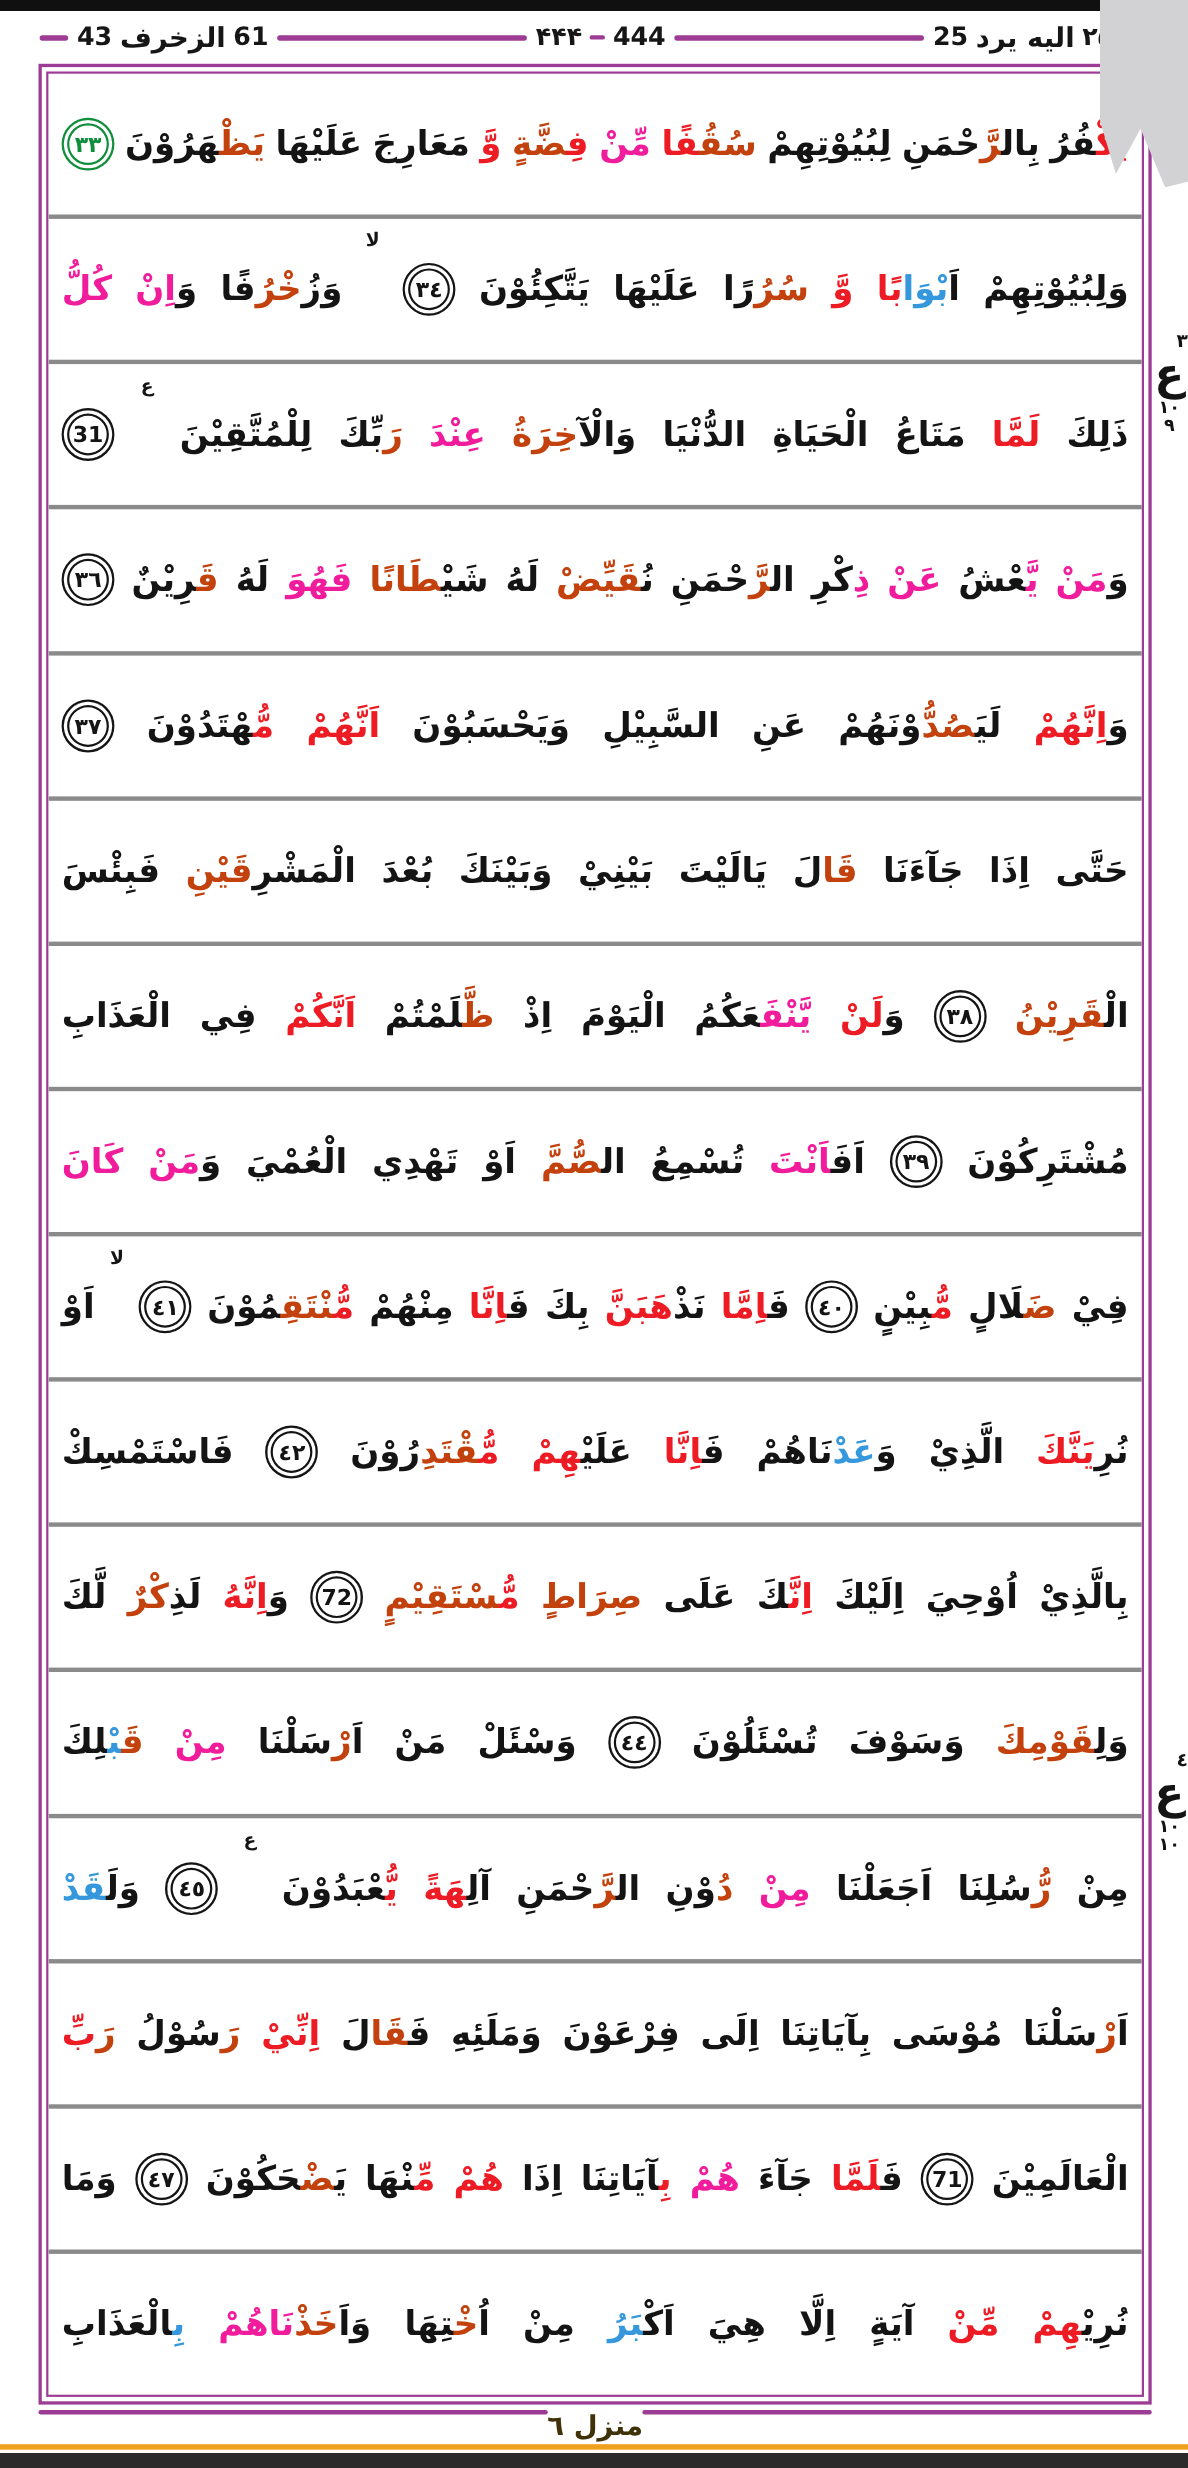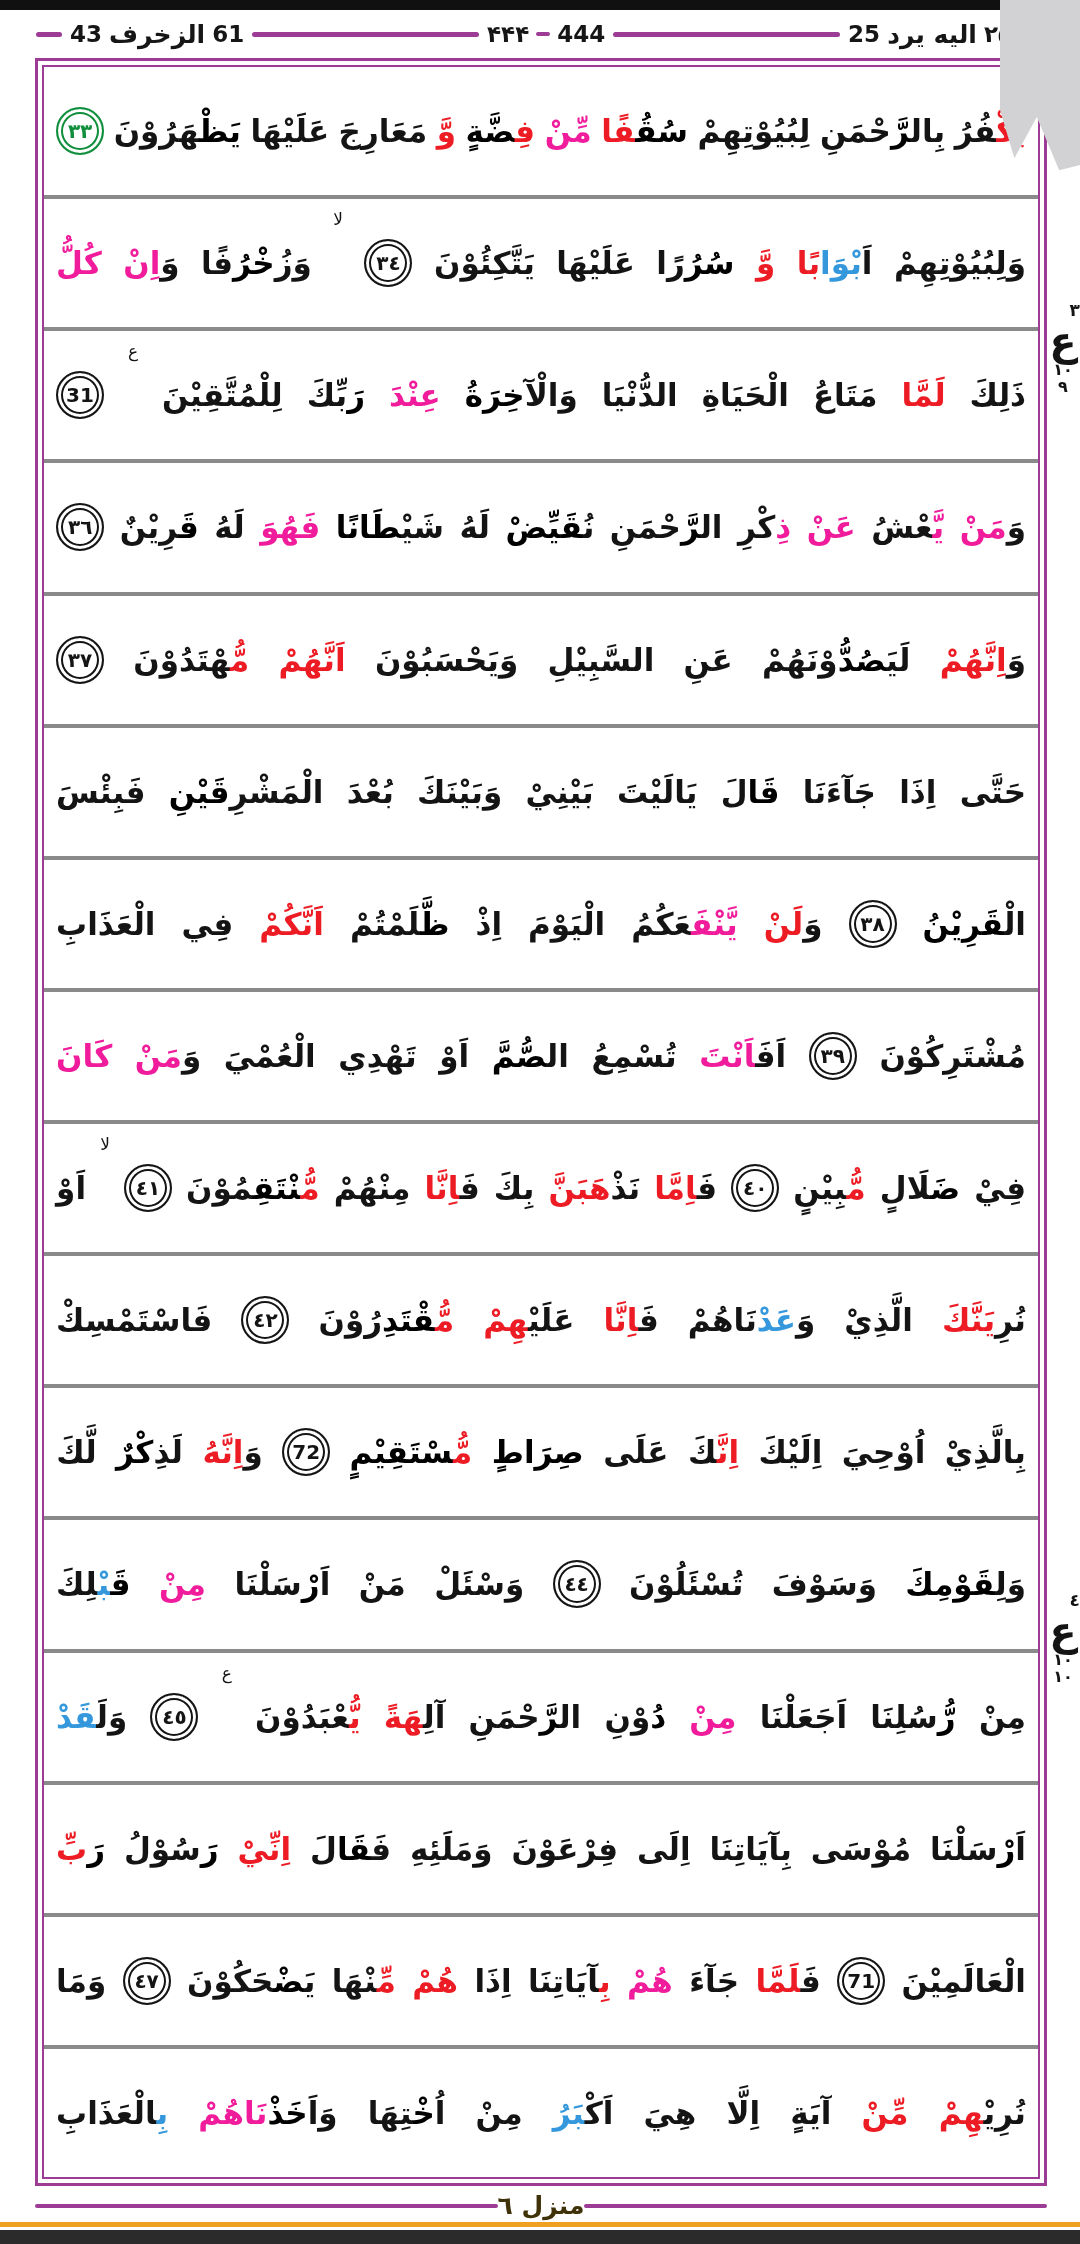--- a/index.html
+++ b/index.html
@@ -19,34 +19,34 @@
   .hdash{width:14px;height:4px;background:#9c3c94;border-radius:2px}
   
   .frame{position:absolute;left:35px;top:58px;width:1012px;height:2128px;
          border:3px solid #9c3c94;padding:4px;box-sizing:border-box;background:#fff;z-index:1}
   .frame-inner{width:100%;height:100%;border:2px solid #9c3c94;box-sizing:border-box;
          display:flex;flex-direction:column;overflow:hidden}
   .line{flex:1;display:flex;direction:rtl;align-items:center;justify-content:space-between;
         padding:0 12px;overflow:hidden;border-bottom:4px solid #8a8a8a;box-sizing:border-box}
   .line:last-child{border-bottom:none}
   .word{white-space:nowrap;font-weight:bold;font-size:31px;flex:0 0 auto}
-  .c-k{color:#141414}.c-r{color:#ed1c24}.c-g{color:#000000}.c-m{color:#f01c9b}.c-b{color:#3598dc}
+  .c-k{color:#141414}.c-r{color:#ed1c24}.c-g{color:#c2410c}.c-m{color:#f01c9b}.c-b{color:#3598dc}
   .badge{min-width:44px;height:44px;border-radius:50%;display:flex;align-items:center;justify-content:center;
          font-size:20px;font-weight:bold;color:#141414;border:2px solid #141414;
          box-shadow:inset 0 0 0 3px #fff,inset 0 0 0 5px #141414;flex:0 0 auto;background:#fff}
   .badge.vg{color:#0f8e3c;border-color:#0f8e3c;box-shadow:inset 0 0 0 3px #fff,inset 0 0 0 5px #0f8e3c}
-  .sup{font-size:17px;font-weight:normal;color:#141414;align-self:flex-start;margin-top:10px;flex:0 0 auto}
+  .sup{font-size:17px;font-weight:bold;color:#141414;align-self:flex-start;margin-top:10px;flex:0 0 auto}
   
   .marker{position:absolute;left:1046px;width:34px;display:flex;flex-direction:column;align-items:center;
           color:#141414;font-weight:bold;z-index:2;line-height:1.05}
   .m-top{font-size:17px;align-self:flex-end;margin-left:2px}
   .m-ain{font-size:40px}
   .m-num{font-size:16px}
   
-  .footer{position:absolute;left:35px;top:2191px;width:1012px;display:flex;align-items:center;z-index:2}
+  .footer{position:absolute;left:35px;top:2191px;width:1012px;display:flex;z-index:2}
   .fline{flex:1;height:4px;background:#9c3c94;border-radius:2px}
   .manzil{font-size:25px;font-weight:bold;color:#3f3208;white-space:nowrap;direction:rtl}
   .orange-bar{position:absolute;left:0;top:2222px;width:1080px;height:5px;background:#efa01f}
   .bottombar{position:absolute;left:0;top:2230px;width:1080px;height:14px;background:#2b2b2b}
 </style>
 </head>
 <body>
 
 <div class="topbar"></div>
 <div class="corner-curl"></div>

